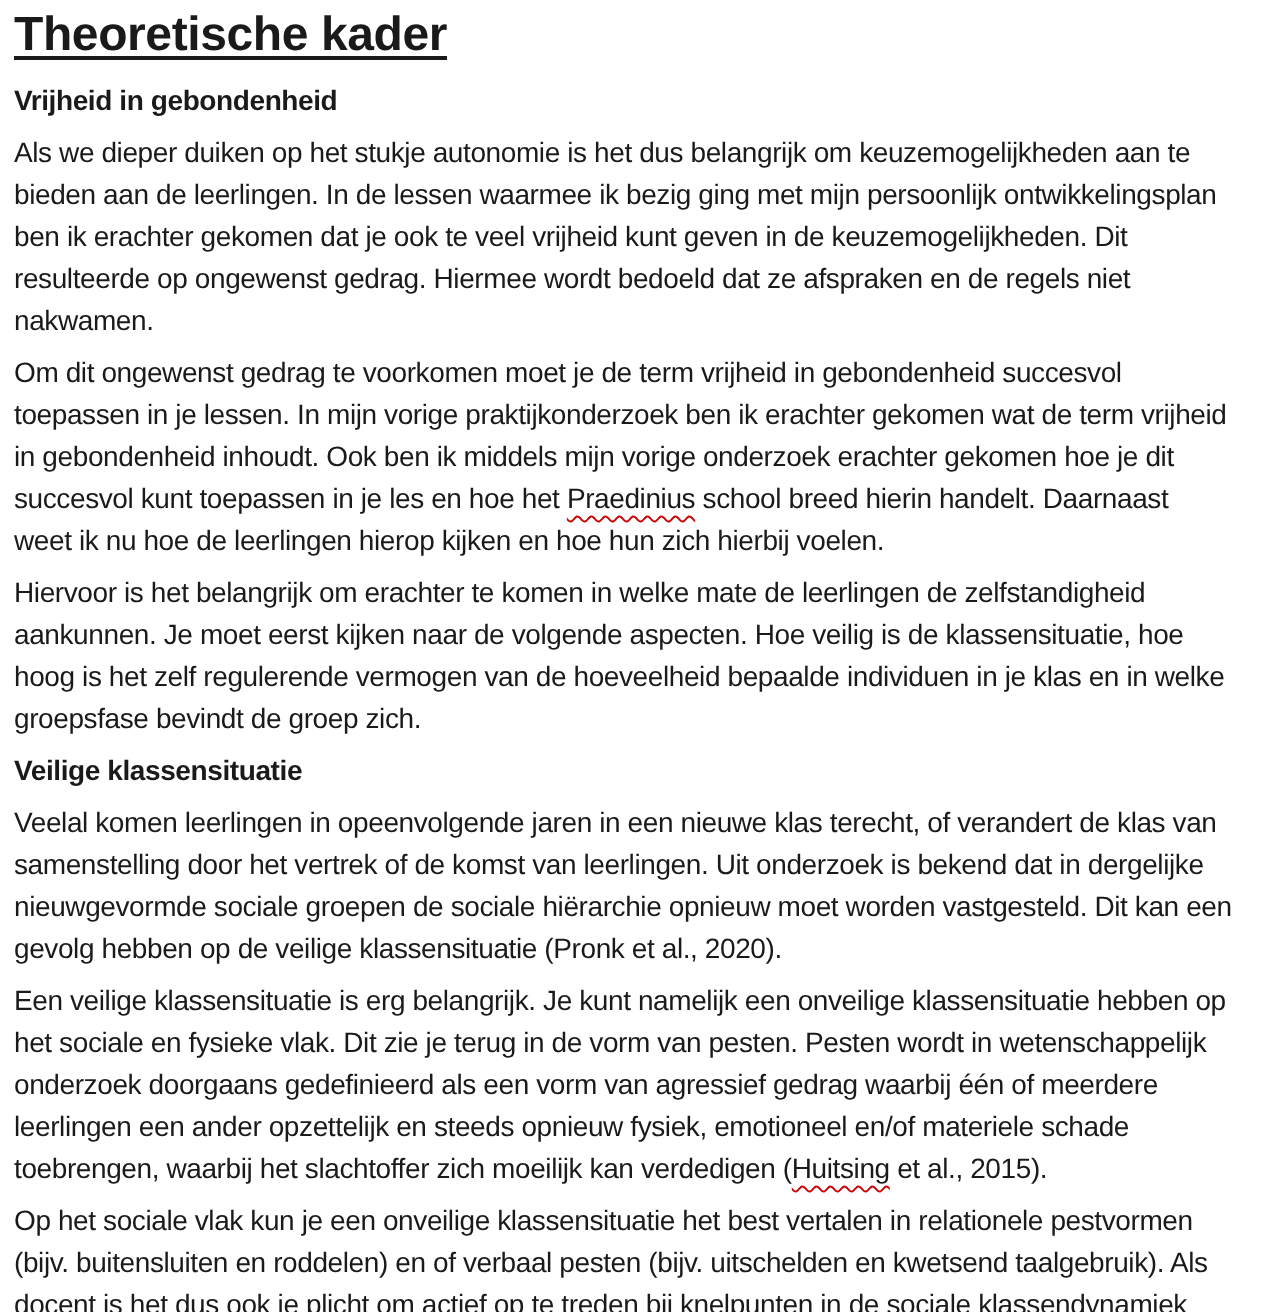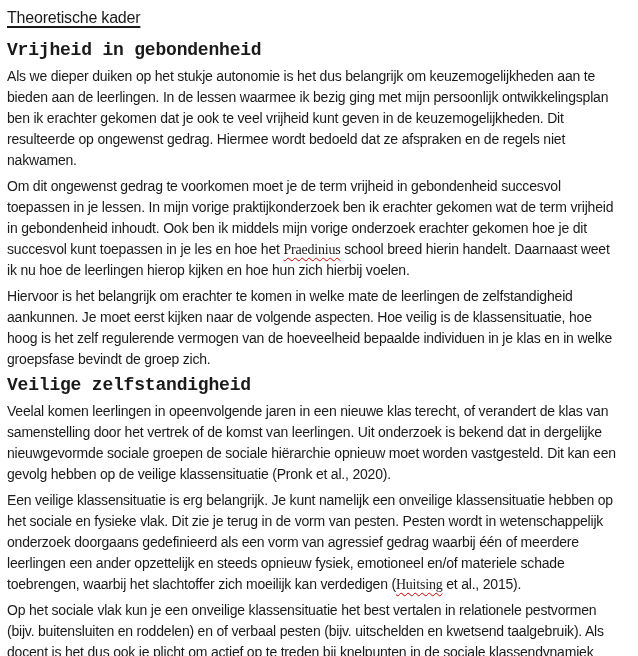--- a/index.html
+++ b/index.html
@@ -11,72 +11,70 @@
     height: 656px;
     overflow: hidden;
     background: var(--bg, #ffffff);
     color: var(--text, #1a1a1a);
     font-family: "Liberation Sans", "DejaVu Sans", sans-serif;
   }
   .page {
     padding: 5px 6px 0 7px;
   }
   h1 {
-    font-size: 16px;
+    font-size: 24px;
     line-height: 25px;
-    font-weight: 400;
+    font-weight: 700;
     margin: 0 0 10px 0;
     letter-spacing: -0.2px;
   }
   h1 .title-text {
     text-decoration: underline;
     text-decoration-thickness: 1.5px;
     text-underline-offset: 3px;
   }
   h2 {
-    font-size: 18px;
+    font-size: 14px;
     line-height: 21px;
     font-weight: 700;
     margin: 0 0 5px 0;
     letter-spacing: -0.2px;
-    font-family: Liberation Mono, monospace;
   }
   p {
     font-size: 14px;
     line-height: 21px;
     margin: 0 16px 5px 0;
     letter-spacing: -0.2px;
   }
   .misspell {
     text-decoration-line: underline;
     text-decoration-style: wavy;
     text-decoration-color: var(--spell, #cc0000);
     text-decoration-thickness: 1px;
     text-underline-offset: 2.5px;
-    font-family: Liberation Serif, serif;
   }
 </style>
 </head>
 <body>
 
 <div class="page">
 
   <h1><span class="title-text">Theoretische kader</span></h1>
 
   <section>
     <h2>Vrijheid in gebondenheid</h2>
     <div>
         <p><span>Als we dieper duiken op het stukje autonomie is het dus belangrijk om keuzemogelijkheden aan te bieden aan de leerlingen. In de lessen waarmee ik bezig ging met mijn persoonlijk ontwikkelingsplan ben ik erachter gekomen dat je ook te veel vrijheid kunt geven in de keuzemogelijkheden. Dit resulteerde op ongewenst gedrag. Hiermee wordt bedoeld dat ze afspraken en de regels niet nakwamen.</span></p>
         <p><span>Om dit ongewenst gedrag te voorkomen moet je de term vrijheid in gebondenheid succesvol toepassen in je lessen. In mijn vorige praktijkonderzoek ben ik erachter gekomen wat de term vrijheid in gebondenheid inhoudt. Ook ben ik middels mijn vorige onderzoek erachter gekomen hoe je dit succesvol kunt toepassen in je les en hoe het </span><span class="misspell">Praedinius</span><span> school breed hierin handelt. Daarnaast weet ik nu hoe de leerlingen hierop kijken en hoe hun zich hierbij voelen.</span></p>
         <p><span>Hiervoor is het belangrijk om erachter te komen in welke mate de leerlingen de zelfstandigheid aankunnen. Je moet eerst kijken naar de volgende aspecten. Hoe veilig is de klassensituatie, hoe hoog is het zelf regulerende vermogen van de hoeveelheid bepaalde individuen in je klas en in welke groepsfase bevindt de groep zich.</span></p>
       </div>
   </section>
 
   <section>
-    <h2>Veilige zelfstandigheid</h2>
+    <h2>Veilige klassensituatie</h2>
     <div>
         <p><span>Veelal komen leerlingen in opeenvolgende jaren in een nieuwe klas terecht, of verandert de klas van samenstelling door het vertrek of de komst van leerlingen. Uit onderzoek is bekend dat in dergelijke nieuwgevormde sociale groepen de sociale hiërarchie opnieuw moet worden vastgesteld. Dit kan een gevolg hebben op de veilige klassensituatie (Pronk et al., 2020).</span></p>
         <p><span>Een veilige klassensituatie is erg belangrijk. Je kunt namelijk een onveilige klassensituatie hebben op het sociale en fysieke vlak. Dit zie je terug in de vorm van pesten. Pesten wordt in wetenschappelijk onderzoek doorgaans gedefinieerd als een vorm van agressief gedrag waarbij één of meerdere leerlingen een ander opzettelijk en steeds opnieuw fysiek, emotioneel en/of materiele schade toebrengen, waarbij het slachtoffer zich moeilijk kan verdedigen (</span><span class="misspell">Huitsing</span><span> et al., 2015).</span></p>
         <p><span>Op het sociale vlak kun je een onveilige klassensituatie het best vertalen in relationele pestvormen (bijv. buitensluiten en roddelen) en of verbaal pesten (bijv. uitschelden en kwetsend taalgebruik). Als docent is het dus ook je plicht om actief op te treden bij knelpunten in de sociale klassendynamiek</span></p>
       </div>
   </section>
 
 </div>
 
 </body></html>

